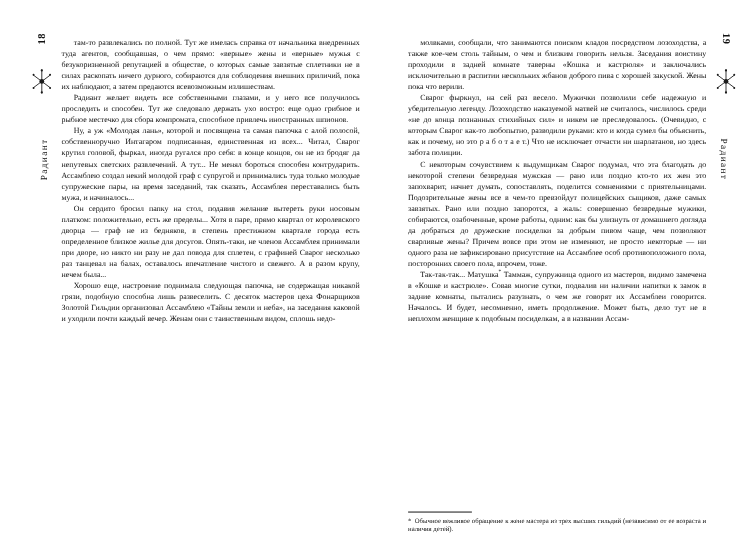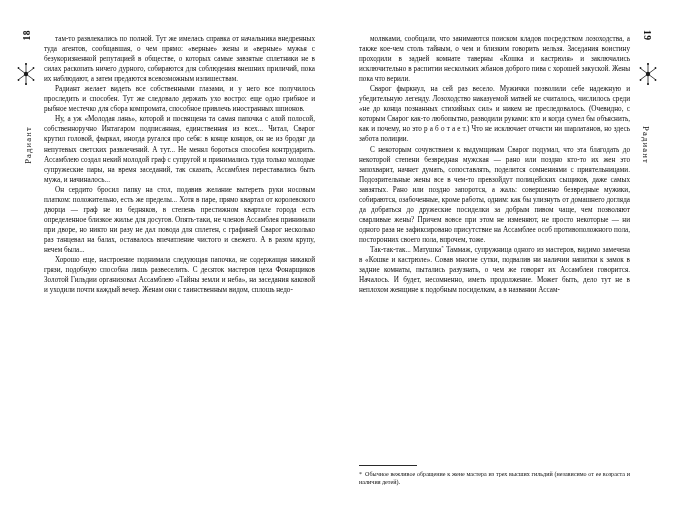--- a/index.html
+++ b/index.html
@@ -18,20 +18,21 @@
     width: 674px;
     height: 506px;
     background: #ffffff;
     box-sizing: border-box;
   }
   .page {
     position: absolute;
     top: 0;
     height: 506px;
     box-sizing: border-box;
+    margin-left: 12px;
   }
   .page-left {
     left: 0;
     width: 337px;
     padding: 34px 22px 22px 44px;
   }
   .page-right {
     left: 337px;
     width: 337px;
     padding: 34px 44px 28px 22px;

